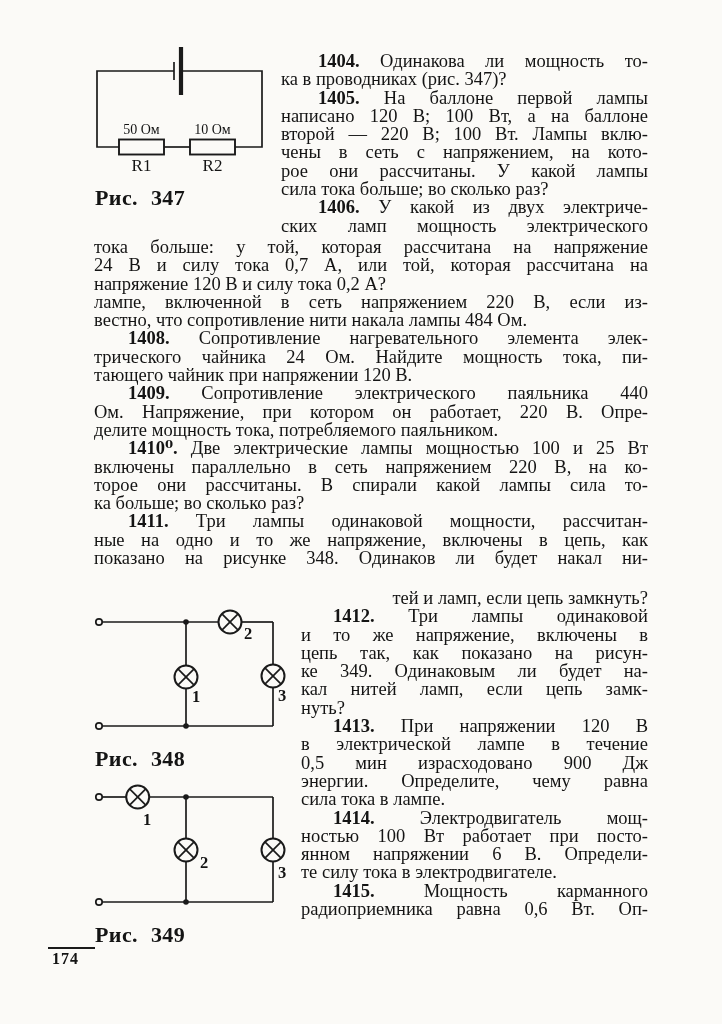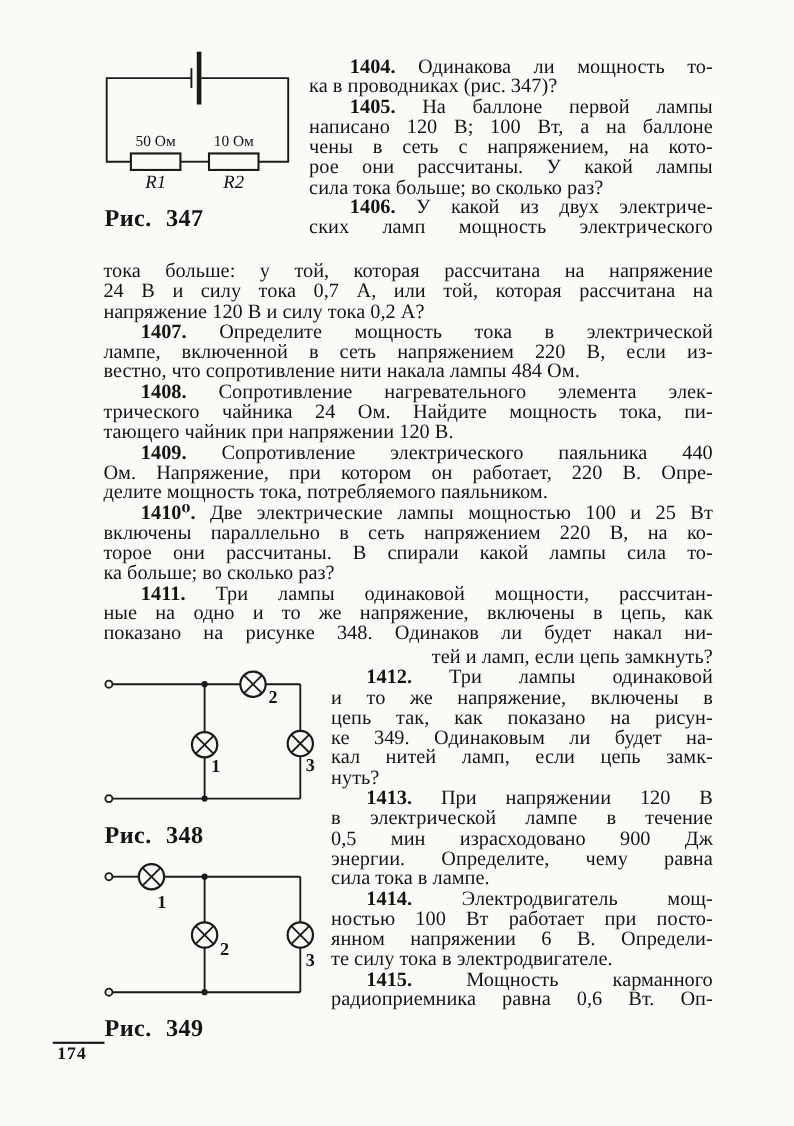--- a/index.html
+++ b/index.html
@@ -22,21 +22,21 @@
   
   svg{position:absolute;overflow:visible;}
   .wire{stroke:#1a1a1a;stroke-width:1.7;fill:none;}
   .thick{stroke:#1a1a1a;stroke-width:4.2;fill:none;}
   .box{stroke:#1a1a1a;stroke-width:1.9;fill:none;}
   .dot{fill:#1a1a1a;stroke:none;}
   .term{fill:#fbfaf7;stroke:#1a1a1a;stroke-width:1.7;}
   .lampc{fill:none;stroke:#1a1a1a;stroke-width:2;}
   .flabel{position:absolute;font-size:14px;white-space:nowrap;}
   .rval{width:45px;text-align:center;}
-  .rname{width:45px;text-align:center;font-style:italic;font-size:17px;}
+  .rname{width:45px;text-align:center;font-size:17px;}
   .lampnum{font-weight:bold;font-size:16.5px;}
   .caption{font-weight:bold;font-size:22px;word-spacing:7px;letter-spacing:.4px;}
   
   #footer-rule{position:absolute;left:48px;top:947px;width:47px;height:1.6px;background:#1a1a1a;}
   #page-num{position:absolute;left:52px;top:950px;font-weight:bold;font-size:16px;letter-spacing:1px;}
 </style>
 </head>
 <body>
 
 <div id="page">
@@ -128,31 +128,31 @@
   <div class="flabel lampnum" style="left:143px;top:810px">1</div>
   <div class="flabel lampnum" style="left:200px;top:853px">2</div>
   <div class="flabel lampnum" style="left:278px;top:863px">3</div>
   <div class="flabel caption" style="left:95px;top:922px">Рис. 349</div>
 
   <div class="tblock col1">
       <div class="tl j ind"><span class="num">1404.</span> Одинакова ли мощность то-</div>
       <div class="tl l">ка в проводниках (рис. 347)?</div>
       <div class="tl j ind"><span class="num">1405.</span> На баллоне первой лампы</div>
       <div class="tl j">написано 120 В; 100 Вт, а на баллоне</div>
+      <div class="tl j">второй — 220 В; 100 Вт. Лампы вклю-</div>
       <div class="tl j">чены в сеть с напряжением, на кото-</div>
       <div class="tl j">рое они рассчитаны. У какой лампы</div>
       <div class="tl l">сила тока больше; во сколько раз?</div>
       <div class="tl j ind"><span class="num">1406.</span> У какой из двух электриче-</div>
       <div class="tl j">ских ламп мощность электрического</div>
     </div>
   <div class="tblock full">
       <div class="tl j">тока больше: у той, которая рассчитана на напряжение</div>
       <div class="tl j">24 В и силу тока 0,7 А, или той, которая рассчитана на</div>
       <div class="tl l">напряжение 120 В и силу тока 0,2 А?</div>
-      <div class="tl j ind"><span class="num">1407.</span> Определите мощность тока в электрической</div>
       <div class="tl j">лампе, включенной в сеть напряжением 220 В, если из-</div>
       <div class="tl l">вестно, что сопротивление нити накала лампы 484 Ом.</div>
       <div class="tl j ind"><span class="num">1408.</span> Сопротивление нагревательного элемента элек-</div>
       <div class="tl j">трического чайника 24 Ом. Найдите мощность тока, пи-</div>
       <div class="tl l">тающего чайник при напряжении 120 В.</div>
       <div class="tl j ind"><span class="num">1409.</span> Сопротивление электрического паяльника 440</div>
       <div class="tl j">Ом. Напряжение, при котором он работает, 220 В. Опре-</div>
       <div class="tl l">делите мощность тока, потребляемого паяльником.</div>
       <div class="tl j ind"><span class="num">1410⁰.</span> Две электрические лампы мощностью 100 и 25 Вт</div>
       <div class="tl j">включены параллельно в сеть напряжением 220 В, на ко-</div>

